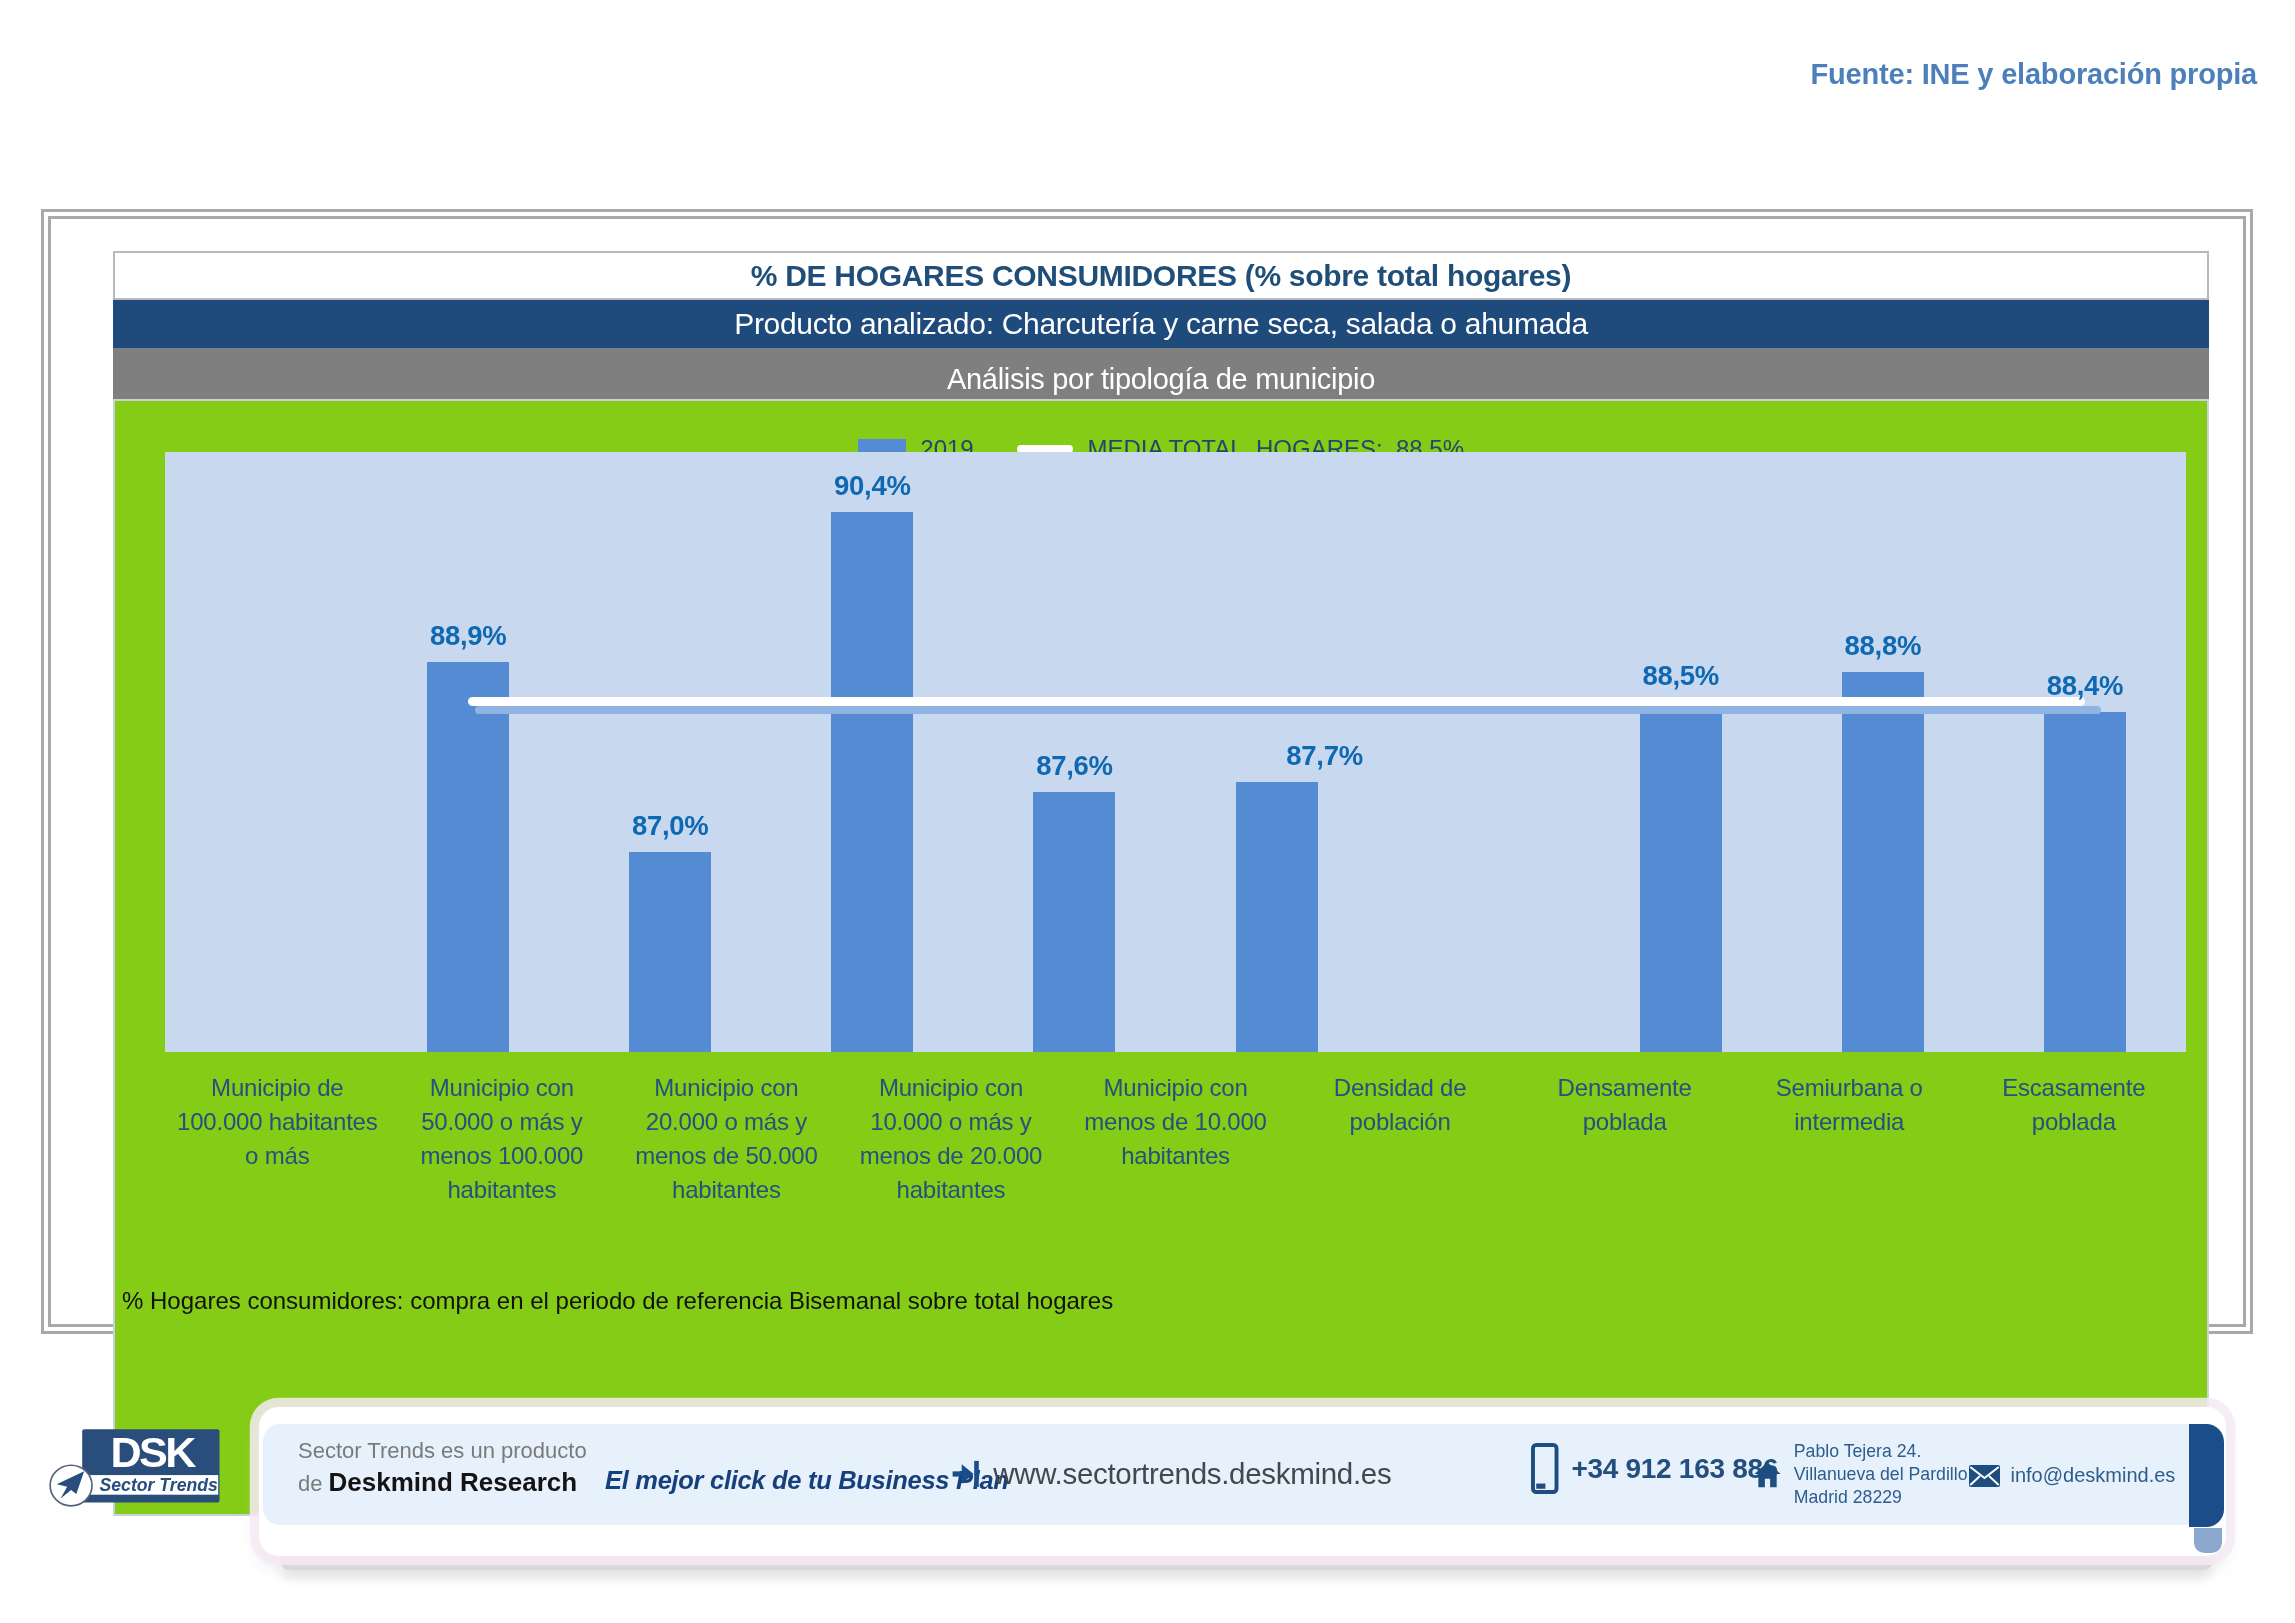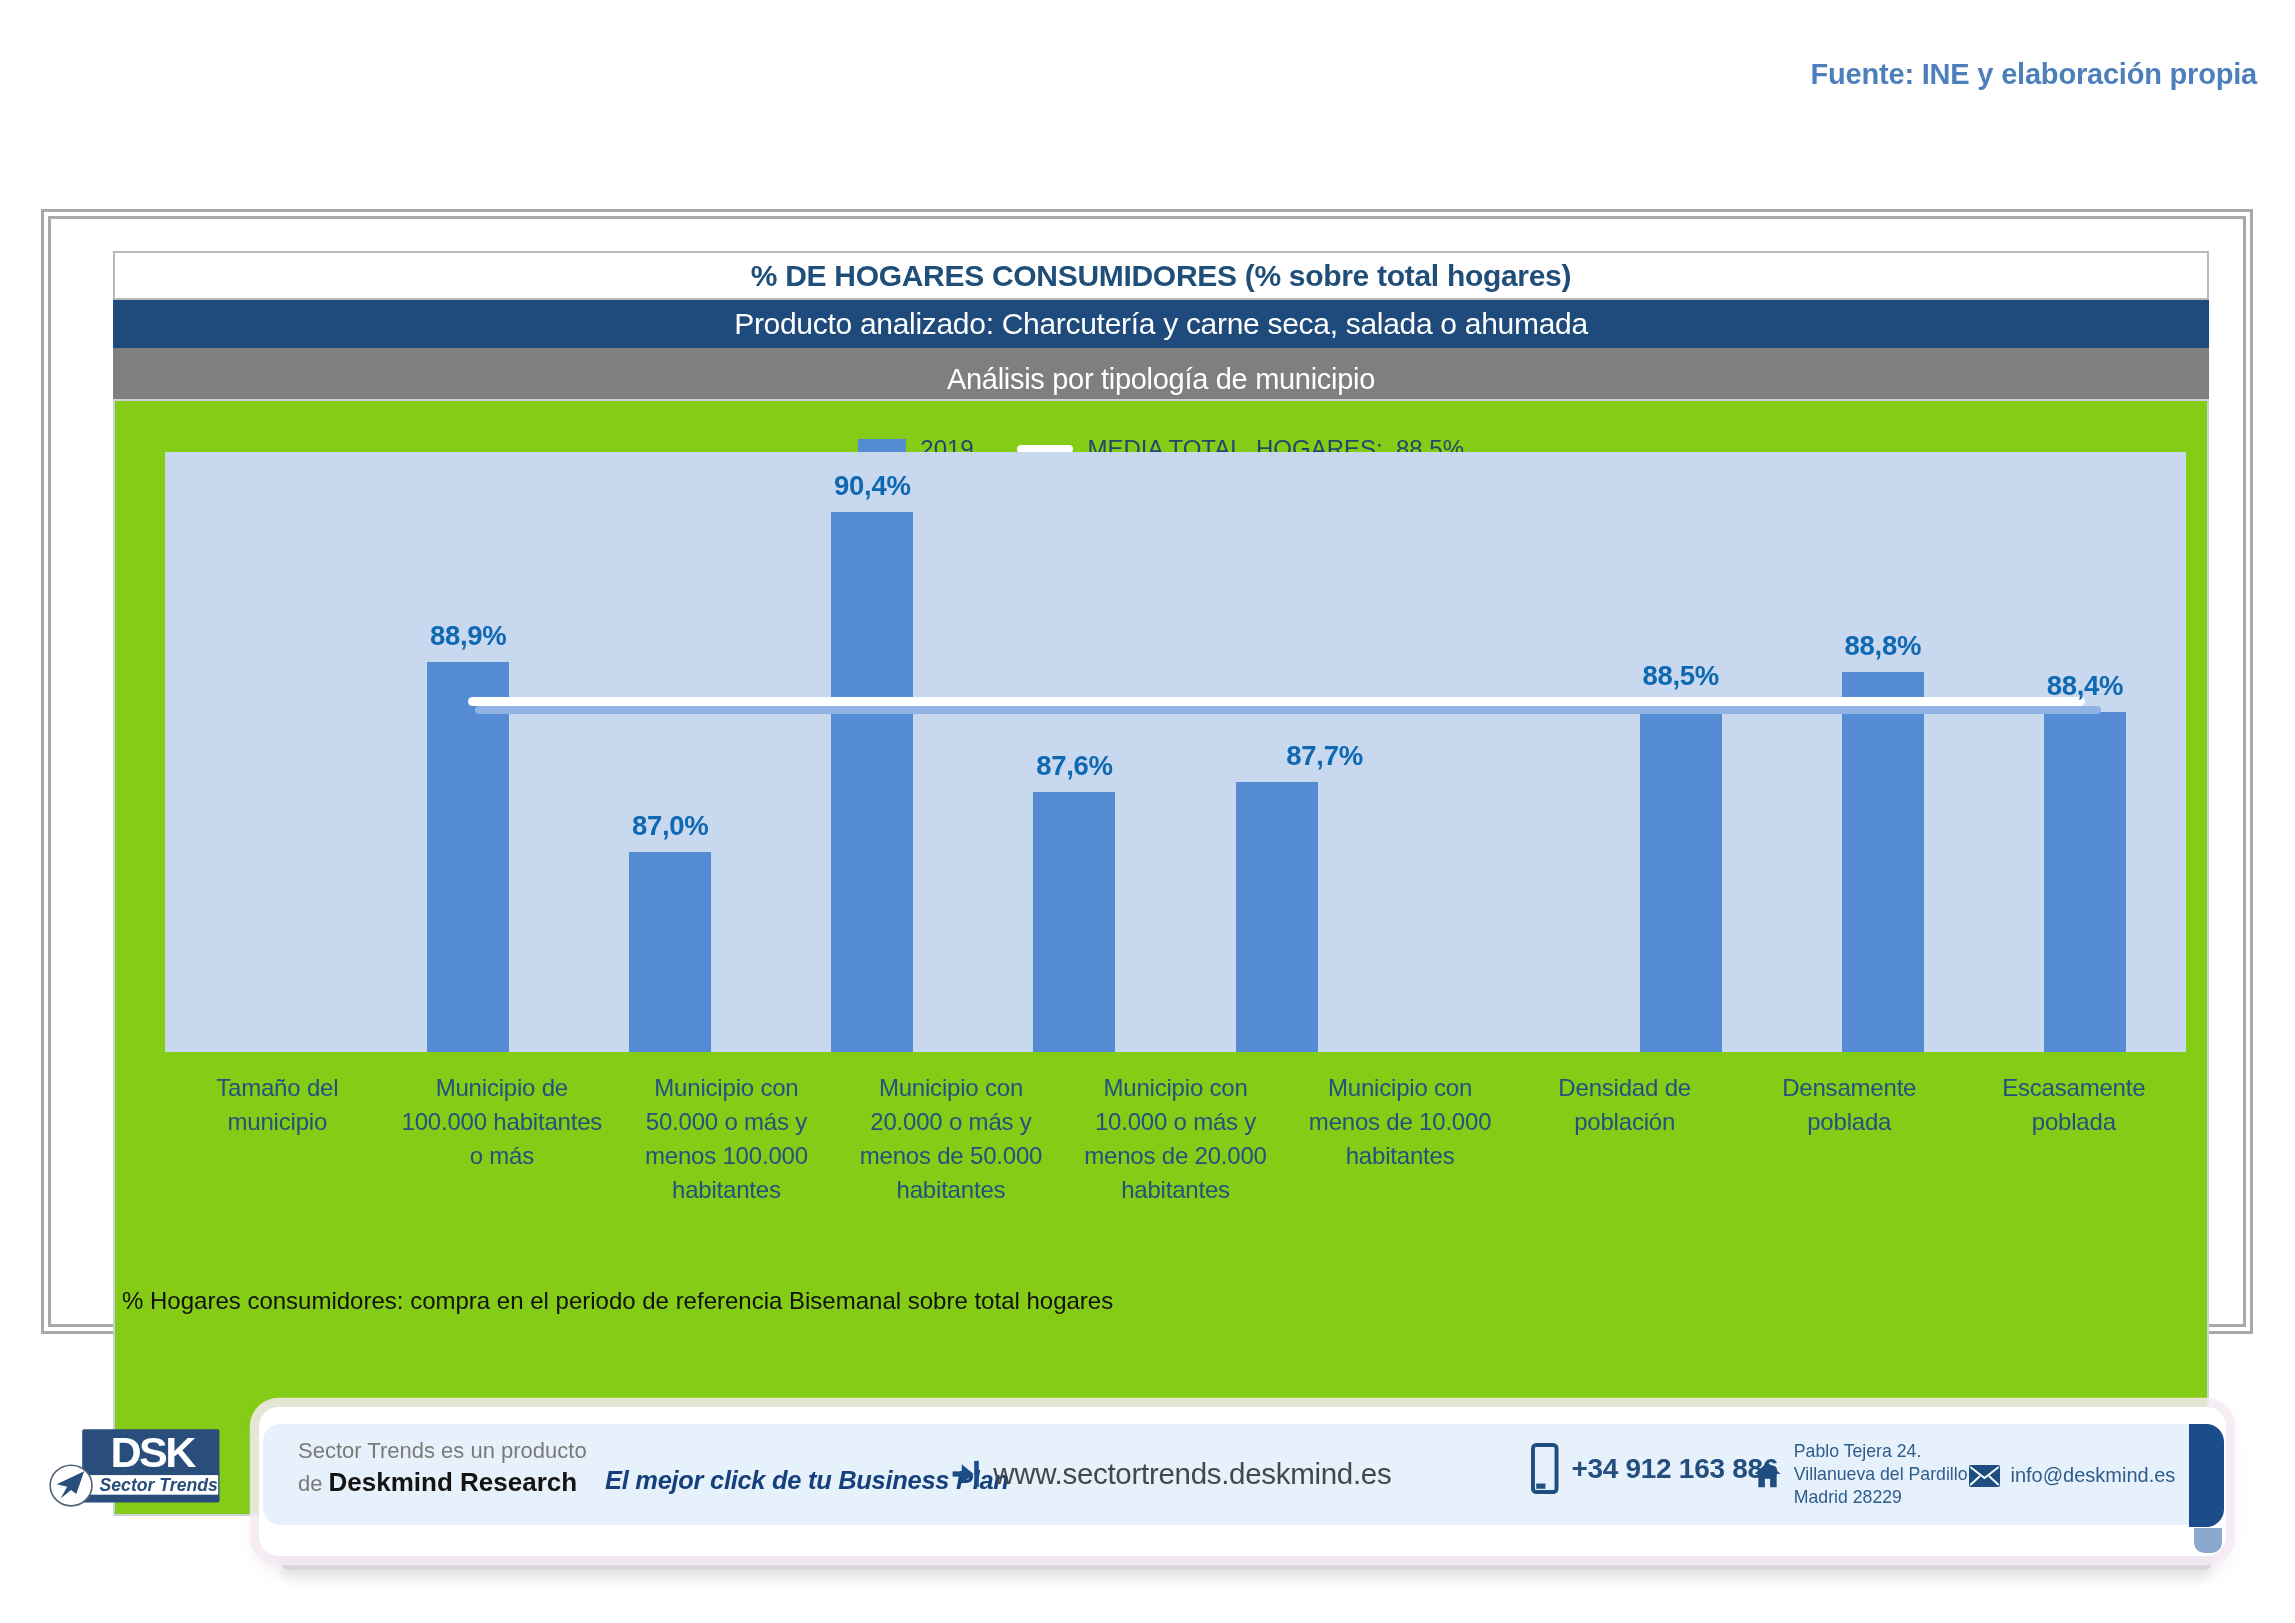--- a/index.html
+++ b/index.html
@@ -111,28 +111,28 @@
         <div class="bar" style="left: calc(75% - 41px); height: 58.3333%; background: rgb(84, 139, 210);"></div>
         <div class="bar-label" style="left: 75%; bottom: calc(58.3333% + 10.5px);">88,5%</div>
         <div class="bar" style="left: calc(85% - 41px); height: 63.3333%; background: rgb(84, 139, 210);"></div>
         <div class="bar-label" style="left: 85%; bottom: calc(63.3333% + 10.5px);">88,8%</div>
         <div class="bar" style="left: calc(95% - 41px); height: 56.6667%; background: rgb(84, 139, 210);"></div>
         <div class="bar-label" style="left: 95%; bottom: calc(56.6667% + 10.5px);">88,4%</div>
         <div class="mean-shadow" style="left: calc(15% + 6.5px); width: calc(80% + 9.2px); bottom: calc(58.3333% - 12.4px);"></div>
         <div class="mean-line" style="left: 15%; width: 80%; bottom: calc(58.3333% - 3.9px);"></div>
       </div>
     <div class="cats" id="cats">
-        <div class="cat">Tamaño del municipio</div>
         <div class="cat">Municipio de 100.000 habitantes o más</div>
         <div class="cat">Municipio con 50.000 o más y menos 100.000 habitantes</div>
         <div class="cat">Municipio con 20.000 o más y menos de 50.000 habitantes</div>
         <div class="cat">Municipio con 10.000 o más y menos de 20.000 habitantes</div>
         <div class="cat">Municipio con menos de 10.000 habitantes</div>
         <div class="cat">Densidad de población</div>
         <div class="cat">Densamente poblada</div>
+        <div class="cat">Semiurbana o intermedia</div>
         <div class="cat">Escasamente poblada</div>
       </div>
   </div>
 
   <div class="footnote">% Hogares consumidores: compra en el periodo de referencia Bisemanal sobre total hogares</div>
 
   <div class="footer-shadow"></div>
   <div class="footer-card"></div>
   <div class="footer-band"></div>
   <div class="footer-pill"></div>

